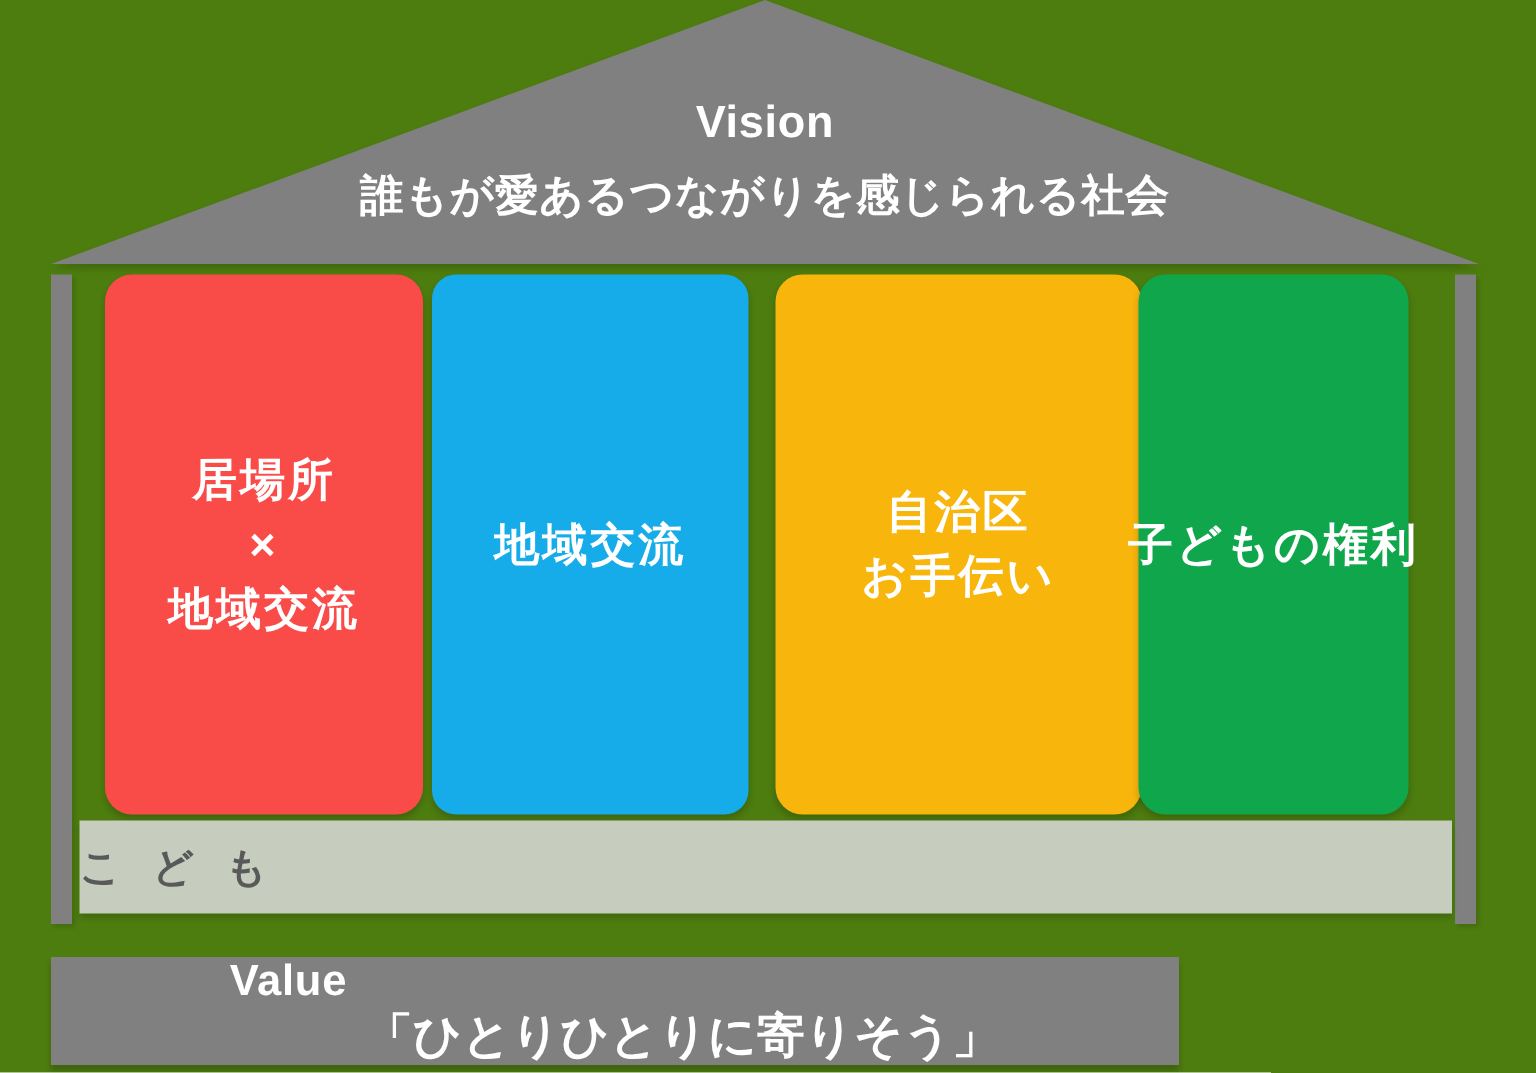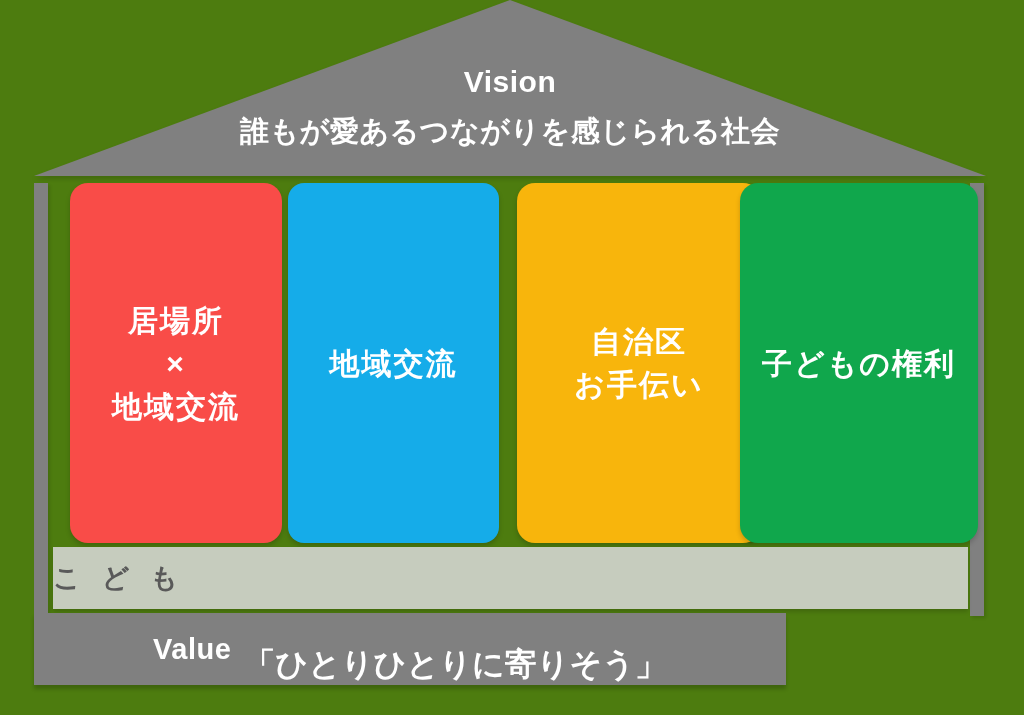--- a/index.html
+++ b/index.html
@@ -70,21 +70,21 @@
     height: 360px;
     border-radius: 18px;
     display: flex;
     align-items: center;
     justify-content: center;
     box-shadow: 0 3px 5px rgba(0,0,0,0.18);
   }
   .pillar-0 { left: 58px;  width: 212px; }
   .pillar-1 { left: 288px; width: 211px; }
   .pillar-2 { left: 517px; width: 244px; }
-  .pillar-3 { left: 740px; width: 238px; }
+  .pillar-3 { left: 759px; width: 180px; }
   .pillar-label {
     color: #ffffff;
     font-size: 30px;
     font-weight: 600;
     line-height: 43px;
     letter-spacing: 2px;
     text-align: center;
     white-space: nowrap;
   }
 
@@ -102,24 +102,23 @@
     font-size: 27px;
     font-weight: 600;
     letter-spacing: 21px;
     margin-right: -21px; 
     white-space: nowrap;
   }
 
   
   .value-bar {
     position: absolute;
-    left: 34px; top: 613px;
+    left: 34px; top: 638px;
     width: 752px; height: 72px;
     display: flex;
-    align-items: center;
     justify-content: center;
     gap: 12px;
     box-shadow: 0 4px 4px rgba(0,0,0,0.2);
   }
   .value-heading {
     color: #ffffff;
     font-size: 29px;
     font-weight: bold;
     letter-spacing: 0.5px;
     white-space: nowrap;

